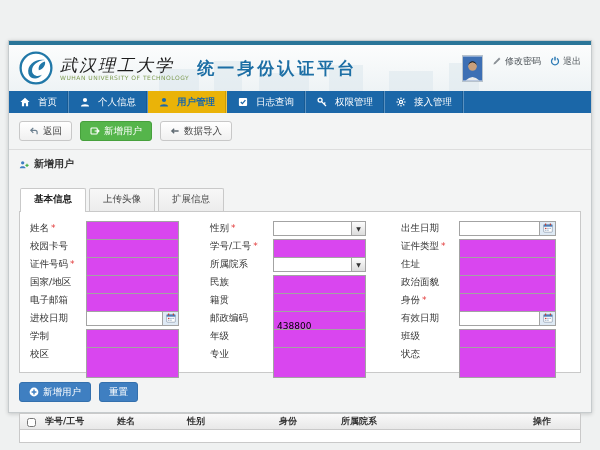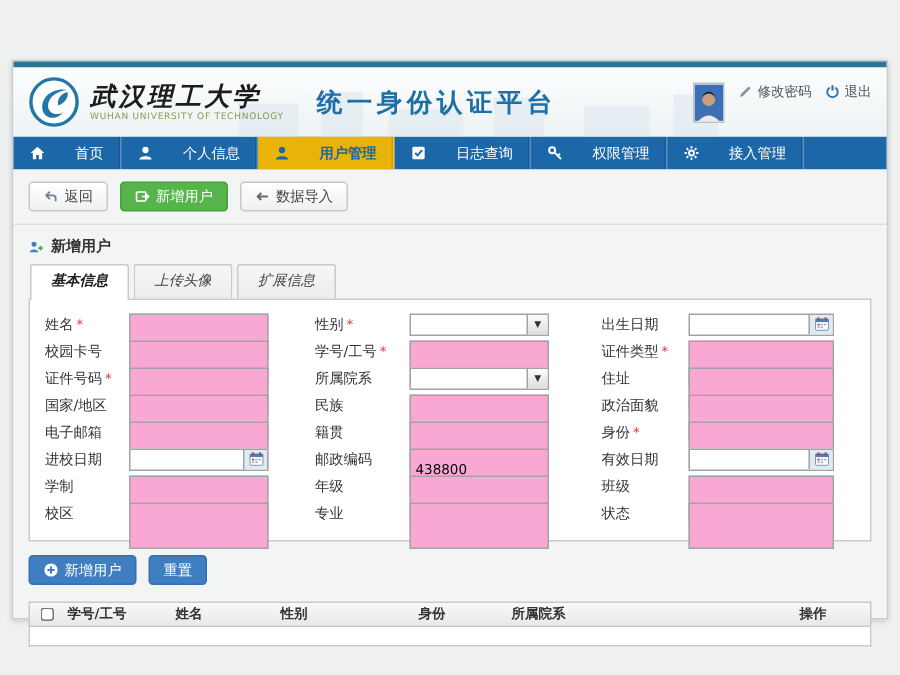--- a/index.html
+++ b/index.html
@@ -16,61 +16,61 @@
     background-image:
       linear-gradient(#dde8ee,#dde8ee),linear-gradient(#dde8ee,#dde8ee),
       linear-gradient(#dde8ee,#dde8ee),linear-gradient(#dde8ee,#dde8ee),
       linear-gradient(#dde8ee,#dde8ee),linear-gradient(#dde8ee,#dde8ee);
     background-repeat:no-repeat;
     background-size:40px 22px,28px 30px,50px 18px,34px 26px,44px 20px,30px 28px;
     background-position:0px 12px,55px 4px,100px 16px,170px 8px,230px 14px,290px 6px; }
   .hdr-inner { position:relative; height:100%; display:flex; align-items:center; padding:0 10px; }
   .logo { width:34px; height:34px; flex:0 0 auto; }
   .uni { margin-left:7px; }
-  .uni-cn { font-size:17px; font-weight:bold; font-style:italic; color:#1c1c1c; letter-spacing:2px; line-height:18px; white-space:nowrap; }
+  .uni-cn { font-size:17px; font-weight:normal; font-style:italic; color:#1c1c1c; letter-spacing:2px; line-height:18px; white-space:nowrap; }
   .uni-en { font-size:6px; color:#7f9c52; letter-spacing:.5px; white-space:nowrap; }
-  .platform { margin-left:22px; font-size:17px; font-weight:bold; color:#1d6fa5; letter-spacing:3px; white-space:nowrap; }
+  .platform { margin-left:8px; font-size:17px; font-weight:bold; color:#1d6fa5; letter-spacing:3px; white-space:nowrap; }
   .hdr-right { margin-left:auto; display:flex; align-items:flex-start; gap:9px; }
   .photo { width:21px; height:27px; border:1px solid #b7c2cc; background:#fff; }
   .hlink { display:flex; align-items:center; gap:3px; font-size:9px; color:#4c5358; cursor:pointer; white-space:nowrap; }
 
   
   .nav { height:22px; background:#1b67a8; display:flex; align-items:stretch; font-size:9.5px; }
-  .nav-item { display:flex; align-items:center; gap:20px; padding:0 11px; color:#fff; cursor:pointer;
+  .nav-item { display:flex; align-items:center; gap:8px; padding:0 11px; color:#fff; cursor:pointer;
               border-right:1px solid rgba(255,255,255,.28); box-shadow:inset -1px 0 rgba(0,0,0,.12); white-space:nowrap; }
   .nav-item.active { background:#eab308; color:#1b67a8; font-weight:bold; }
   .nico { width:10px; height:10px; display:inline-flex; }
   .nico svg { width:10px; height:10px; }
 
   
   .content { position:absolute; left:0; right:0; top:72px; bottom:0; background:#f3f4f4; padding:8px 10px 0; }
   .btn { display:inline-flex; align-items:center; gap:4px; height:20px; padding:0 9px; border-radius:3px;
          font-size:9.5px; cursor:pointer; white-space:nowrap; }
   .btn-plain { background:linear-gradient(#ffffff,#f0f0f0); border:1px solid #c8c8c8; color:#444; }
   .btn-green { background:#55b54b; border:1px solid #46a03c; color:#fff; }
   .btn-blue  { background:#3f7fc1; border:1px solid #3470ad; color:#fff; }
   .bico { width:10px; height:10px; display:inline-flex; }
   .bico svg { width:10px; height:10px; }
   .toolbar { display:flex; gap:8px; align-items:center; }
   .sep { border:none; border-top:1px solid #ddd; margin:8px -10px 0; }
 
   .sect { display:flex; align-items:center; gap:5px; margin-top:7px; font-size:10px; font-weight:bold; color:#333; }
   .sect .bico svg { width:12px; height:12px; }
 
-  .tabs { display:flex; gap:3px; margin-top:5px; padding-left:1px; position:relative; z-index:2;font-style:italic; }
+  .tabs { display:flex; gap:3px; margin-top:17px; padding-left:1px; position:relative; z-index:2; }
   .tab { font-size:9.5px; padding:4px 13px 5px; border:1px solid #c9c9c9; border-bottom:none; cursor:pointer;
          background:linear-gradient(#f7f7f7,#ececec); color:#444; border-radius:2px 2px 0 0; }
   .tab.active { background:#fff; font-weight:bold; color:#222; margin-bottom:-1px; padding-bottom:6px; }
 
   .panel { position:relative; background:#fff; border:1px solid #c9c9c9; padding:7px 8px 9px 10px; }
   .fgrid { display:grid; grid-template-columns:56px 93px 31px 63px 93px 35px 58px 97px; grid-auto-rows:18px; align-items:center; }
   .flabel { font-size:9.5px; color:#333; white-space:nowrap; }
   .req { color:#e23a3a; margin-left:2px; font-size:9px; }
   .ctl { height:15px; }
-  .ctl input.txt { width:100%; height:31px; border:1px solid #a3a3a3; font-size:9px; padding:0 3px; font-family:inherit; background:#f9a8d4; }
+  .ctl input.txt { width:100%; height:31px; border:1px solid #a3a3a3; font-size:9px; padding:0 3px; font-family:inherit; background:#d946ef; }
   .selbox,.datebox { display:flex; height:15px; border:1px solid #a3a3a3; background:#fff; }
   .selval { flex:1; font-size:9px; padding:0 3px; line-height:13px; color:#333; }
   .selbtn { width:14px; background:linear-gradient(#fdfdfd,#dcdcdc); border-left:1px solid #a3a3a3;
             font-size:6px; color:#333; display:flex; align-items:center; justify-content:center; cursor:pointer; }
   .calbtn { width:16px; background:#dfeaf5; border-left:1px solid #a3a3a3; display:flex; align-items:center; justify-content:center; cursor:pointer; }
   .calbtn svg { width:10px; height:10px; }
 
   .actions { display:flex; gap:8px; margin-top:9px; }
 
   .rtable { margin-top:11px; }

